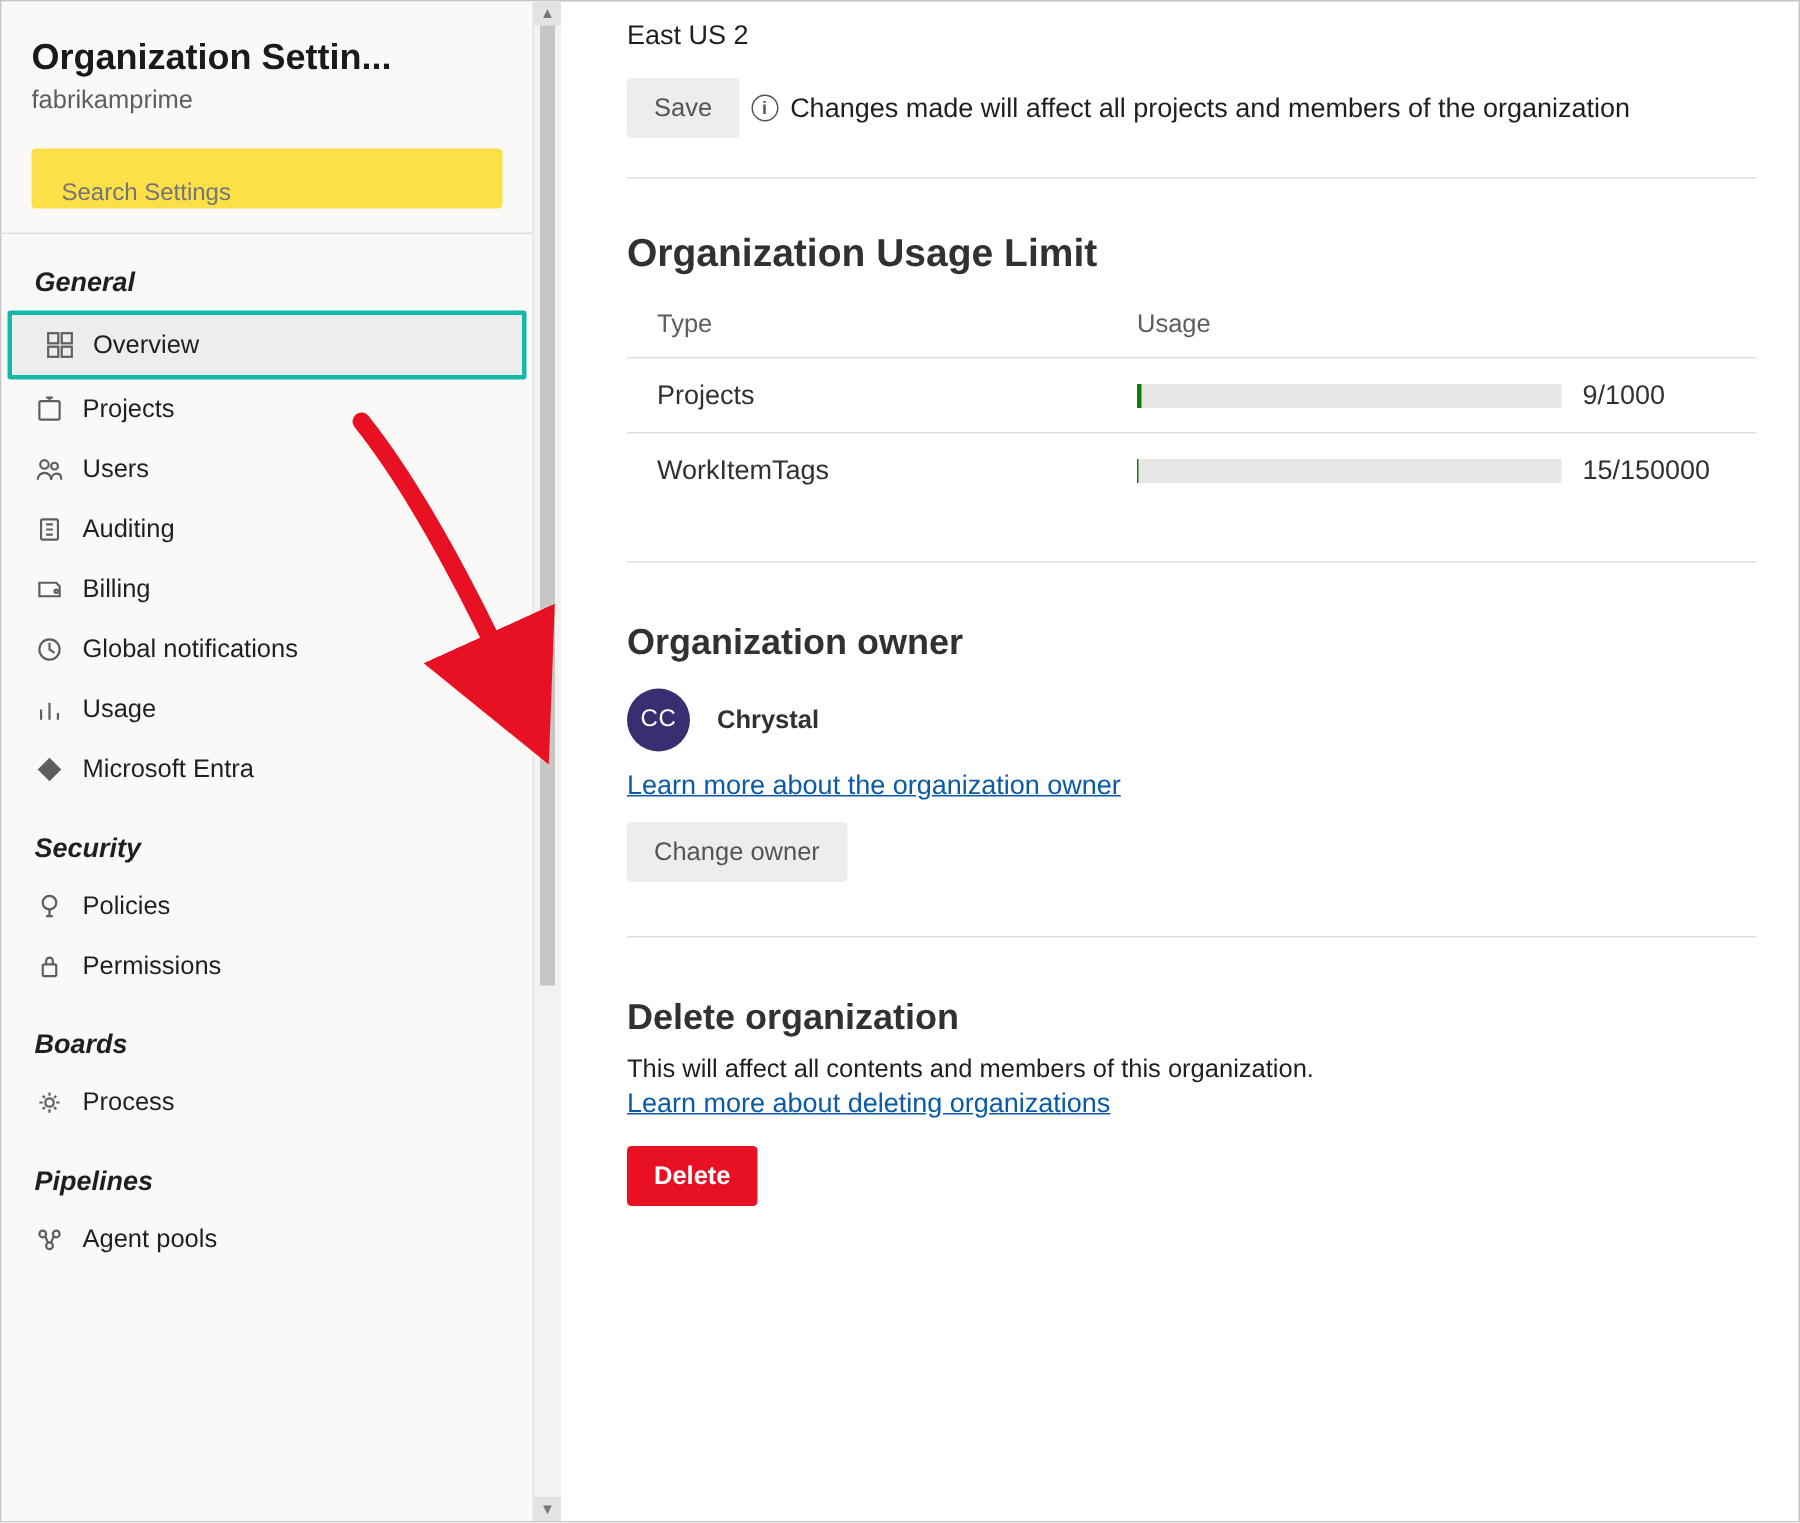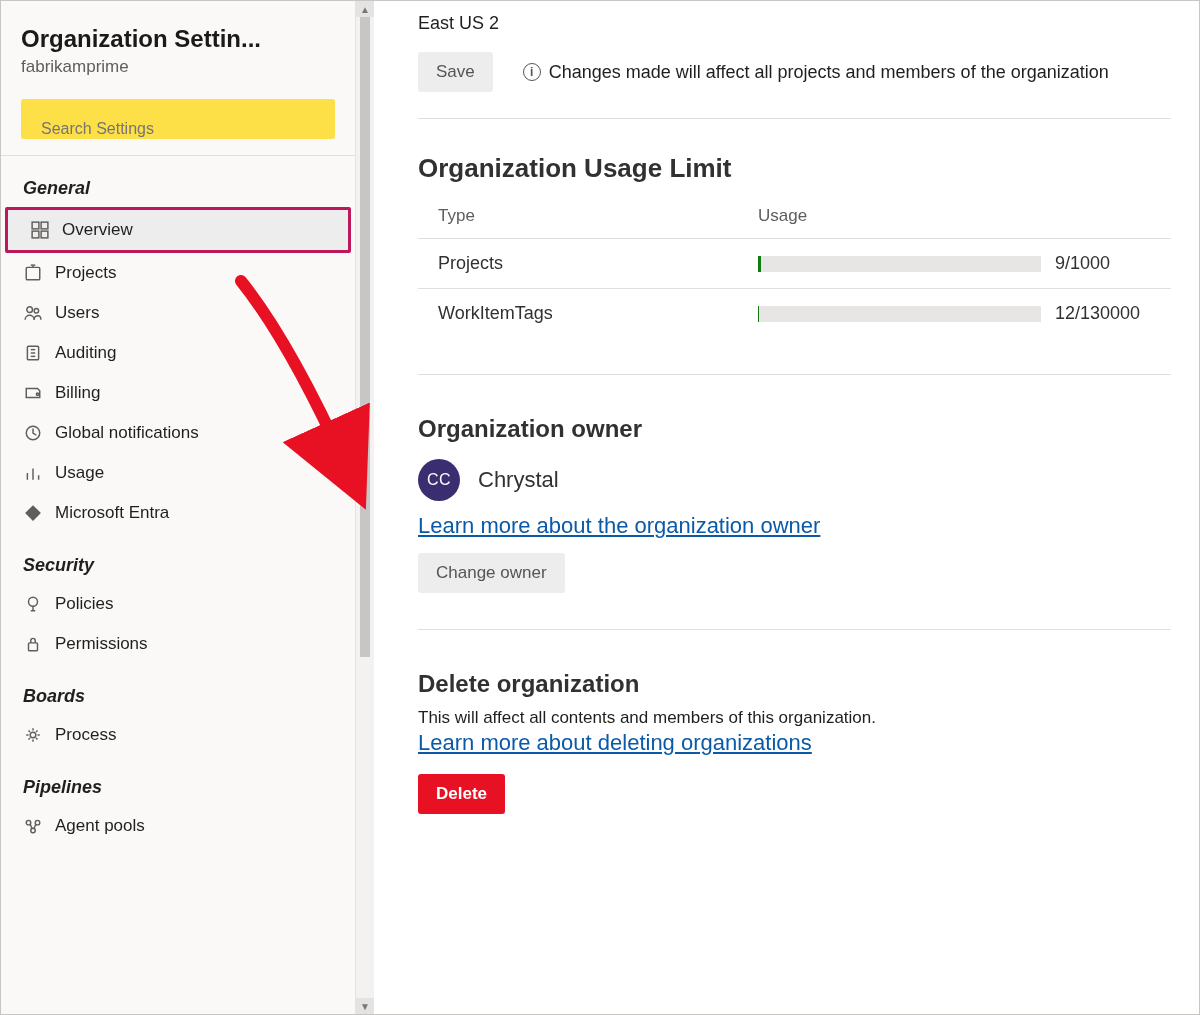--- a/index.html
+++ b/index.html
@@ -25,49 +25,49 @@
   .side-title { font-size:24px; font-weight:600; color:#1b1a19; white-space:nowrap; overflow:hidden; }
   .side-sub { font-size:17px; color:var(--muted); margin-top:4px; }
   .search-box { margin:12px 20px 0 20px; background:#fde047; border-radius:3px; height:40px; display:flex; align-items:flex-end; padding:0 10px; gap:8px; color:#7a7876; }
   .search-box input { border:none; background:transparent; outline:none; flex:1; font-size:16px; color:#333; }
   .sep { border-top:1px solid #e0dedd; margin-top:16px; }
   .group-h { font-size:18px; font-weight:600; padding:22px 22px 8px 22px; color:#201f1e;font-style:italic; }
   .nav-item { display:flex; align-items:center; gap:12px; padding:10px 22px; font-size:17px; color:#201f1e; cursor:pointer; }
   .nav-item.selected { background:var(--bg-sel); }
   .nav-item .icon { width:20px; display:inline-flex; justify-content:center; color:#605e5c; }
   .nav-item svg { width:18px; height:18px; }
-  .red-box { border:3px solid #be185d; border-radius:2px; margin:0 4px 0 4px; }
+  .red-box { border:3px solid #14b8a6; border-radius:2px; margin:0 4px 0 4px; }
   
   .scroll-col { width:18px; background:#f3f2f1; position:relative; }
   .scroll-arrow { position:absolute; left:0; width:18px; height:16px; display:flex; align-items:center; justify-content:center; color:#777; font-size:10px; cursor:pointer; background:#e4e3e1; }
   .scroll-arrow.up { top:0; }
   .scroll-arrow.down { bottom:0; }
   .scroll-track { position:absolute; top:16px; left:4px; width:10px; height:640px; background:#c8c6c4; border-radius:0; }
   
   .main { flex:1; padding:0 28px 0 44px; overflow:hidden; }
   .region { font-size:18px; color:#201f1e; padding-top:12px; }
-  .save-row { display:flex; align-items:center; gap:30px; padding:18px 0 26px 0; }
+  .save-row { display:flex; align-items:center; gap:8px; padding:18px 0 26px 0; }
   .btn { background:var(--btn-bg); border:none; padding:10px 18px; font-size:17px; color:#555; border-radius:3px; cursor:pointer; font-family:inherit; }
   .info-note { display:flex; align-items:center; gap:8px; color:#201f1e; font-size:18px; }
   .circle-i { width:18px; height:18px; border:1.5px solid #555; border-radius:50%; display:inline-flex; align-items:center; justify-content:center; font-size:12px; font-weight:bold; color:#555; }
   .hr { border-top:1px solid var(--border); }
   .section-h { font-size:26px; font-weight:600; margin:34px 0 18px 0; }
   .section-h2 { font-size:24px; font-weight:600; margin:40px 0 10px 0; }
   .usage-head { display:flex; color:var(--muted); font-size:17px; padding:4px 20px 12px 20px; }
   .usage-head .c1 { flex:0 0 320px; }
   .usage-row { display:flex; align-items:center; padding:14px 20px; border-top:1px solid var(--border); }
   .usage-row:last-child { border-bottom:1px solid var(--border); }
   .usage-row .c1 { flex:0 0 320px; font-size:18px; }
   .usage-row .bar { flex:1; height:16px; background:#e8e6e4; position:relative; }
   .usage-row .bar .fill { position:absolute; left:0; top:0; bottom:0; background:#107c10; }
   .usage-row .val { width:110px; text-align:left; padding-left:14px; font-size:18px; }
   .owner-row { display:flex; align-items:center; gap:18px; padding:6px 0 12px 0; }
   .avatar { width:42px; height:42px; border-radius:50%; background:var(--badge); color:#fff; display:flex; align-items:center; justify-content:center; font-size:16px; font-weight:500; letter-spacing:0.5px;}
-  .owner-name { font-size:22px; }
-  .link { color:#0a5aa8; text-decoration:underline; font-size:22px; cursor:pointer; display:inline-block; }
+  .owner-name { font-size:17px;font-weight:bold; }
+  .link { color:#0a5aa8; text-decoration:underline; font-size:18px; cursor:pointer; display:inline-block; }
   .btn-light { background:var(--btn-bg); margin-top:14px; }
   .delete-text { font-size:17px; color:#201f1e; margin-bottom:2px; }
   .btn-danger { background:#e81123; color:#fff; font-weight:600; margin-top:18px; }
   
   .arrow-svg { position:absolute; left:220px; top:270px; width:170px; height:240px; pointer-events:none; }
 </style>
 </head>
 <body>
 
 <div class="frame">
@@ -246,21 +246,21 @@
       <div class="bar">
           <div class="fill" style="width:0.9%"></div>
         </div>
       <div class="val">9/1000</div>
     </div>
     <div class="usage-row">
       <div class="c1">WorkItemTags</div>
       <div class="bar">
           <div class="fill" style="width:0.1%"></div>
         </div>
-      <div class="val">12/130000</div>
+      <div class="val">15/150000</div>
     </div>
 
     <div class="hr" style="margin-top:36px;"></div>
 
     
     <div class="section-h2">Organization owner</div>
     <div class="owner-row">
       <div class="avatar">CC</div>
       <div class="owner-name">Chrystal</div>
     </div>

